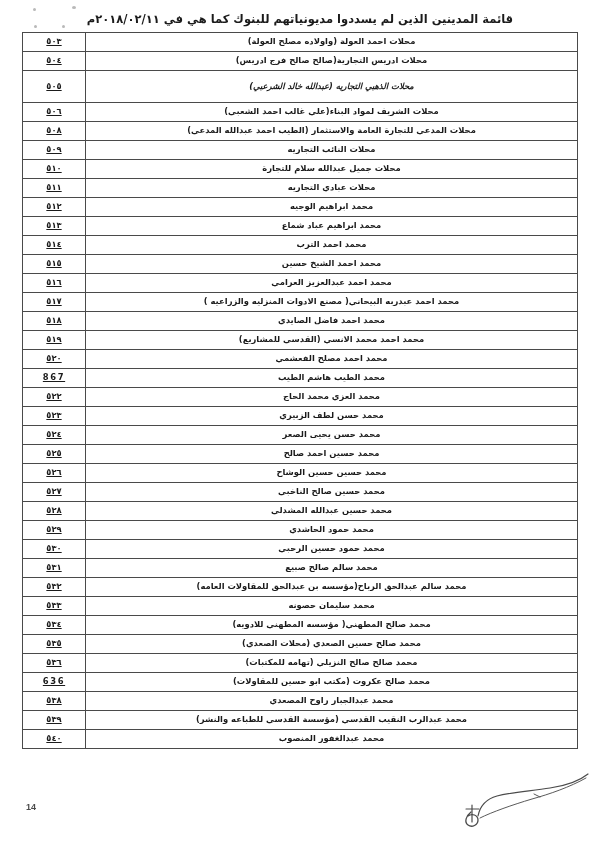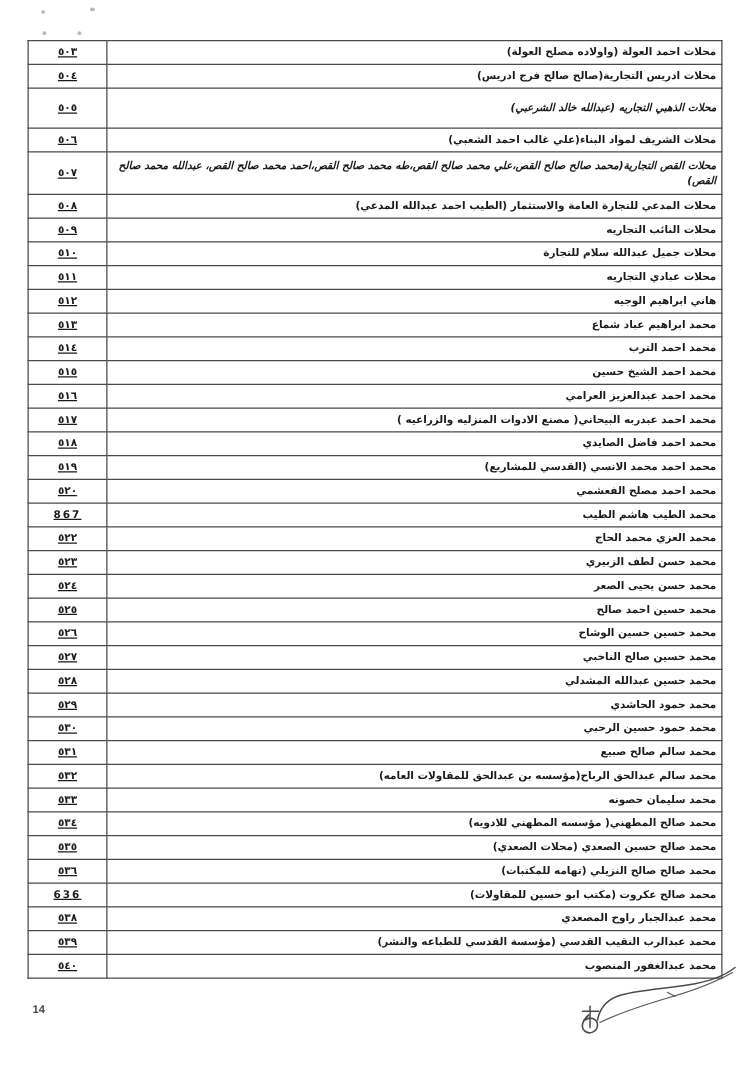--- a/index.html
+++ b/index.html
@@ -74,21 +74,21 @@
   }
   td.num {
     width: 54px;
     text-align: center;
     font-size: 10px;
     letter-spacing: 1.6px;
     white-space: nowrap;
     text-decoration: underline;
   }
   td.name {
-    text-align: right;
+    text-align: center;
   }
   tr.tall td { height: 28px; }
   tr.xtall td { height: 30px; }
   tr.std td  { height: 15px; }
   tr.wrap td.name { line-height: 1.45; font-style: italic; }
 
   .page-number {
     position: absolute;
     left: 26px;
     bottom: 56px;
@@ -112,62 +112,59 @@
 </head>
 <body>
 
 <div class="page">
 
   <span class="speck s1"></span>
   <span class="speck s2"></span>
   <span class="speck s3"></span>
   <span class="speck s4"></span>
 
+  <div class="doc-title">قائمة المدينين الذين لم يسددوا مديونياتهم للبنوك كما هي في ٢٠١٨/٠٢/١١م</div>
 
   <div class="table-wrap">
     <table class="debtors">
       <tbody>
           <tr class="std">
             <td class="name">محلات احمد العولة (واولاده مصلح العولة)</td>
             <td class="num">٥٠٣</td>
           </tr>
           <tr class="std">
             <td class="name">محلات ادريس التجارية(صالح صالح فرج ادريس)</td>
             <td class="num">٥٠٤</td>
           </tr>
           <tr class="tall wrap">
             <td class="name">محلات الذهبي التجاريه (عبدالله خالد الشرعبي)</td>
             <td class="num">٥٠٥</td>
           </tr>
           <tr class="std">
             <td class="name">محلات الشريف لمواد البناء(علي غالب احمد الشعبي)</td>
             <td class="num">٥٠٦</td>
           </tr>
-          <tr class="xtall wrap">
-            <td class="name">محلات القص التجارية(محمد صالح صالح القص،علي محمد صالح  القص،طه محمد صالح القص،احمد محمد صالح القص، عبدالله محمد صالح القص)</td>
-            <td class="num">٥٠٧</td>
-          </tr>
           <tr class="std">
             <td class="name">محلات المدعي للتجارة العامة والاستثمار (الطيب احمد عبدالله المدعي)</td>
             <td class="num">٥٠٨</td>
           </tr>
           <tr class="std">
             <td class="name">محلات النائب التجاريه</td>
             <td class="num">٥٠٩</td>
           </tr>
           <tr class="std">
             <td class="name">محلات جميل عبدالله سلام للتجارة</td>
             <td class="num">٥١٠</td>
           </tr>
           <tr class="std">
             <td class="name">محلات عبادي التجاريه</td>
             <td class="num">٥١١</td>
           </tr>
           <tr class="std">
-            <td class="name">هاني ابراهيم الوجيه</td>
+            <td class="name">محمد ابراهيم الوجيه</td>
             <td class="num">٥١٢</td>
           </tr>
           <tr class="std">
             <td class="name">محمد ابراهيم عباد شماع</td>
             <td class="num">٥١٣</td>
           </tr>
           <tr class="std">
             <td class="name">محمد احمد الترب</td>
             <td class="num">٥١٤</td>
           </tr>

